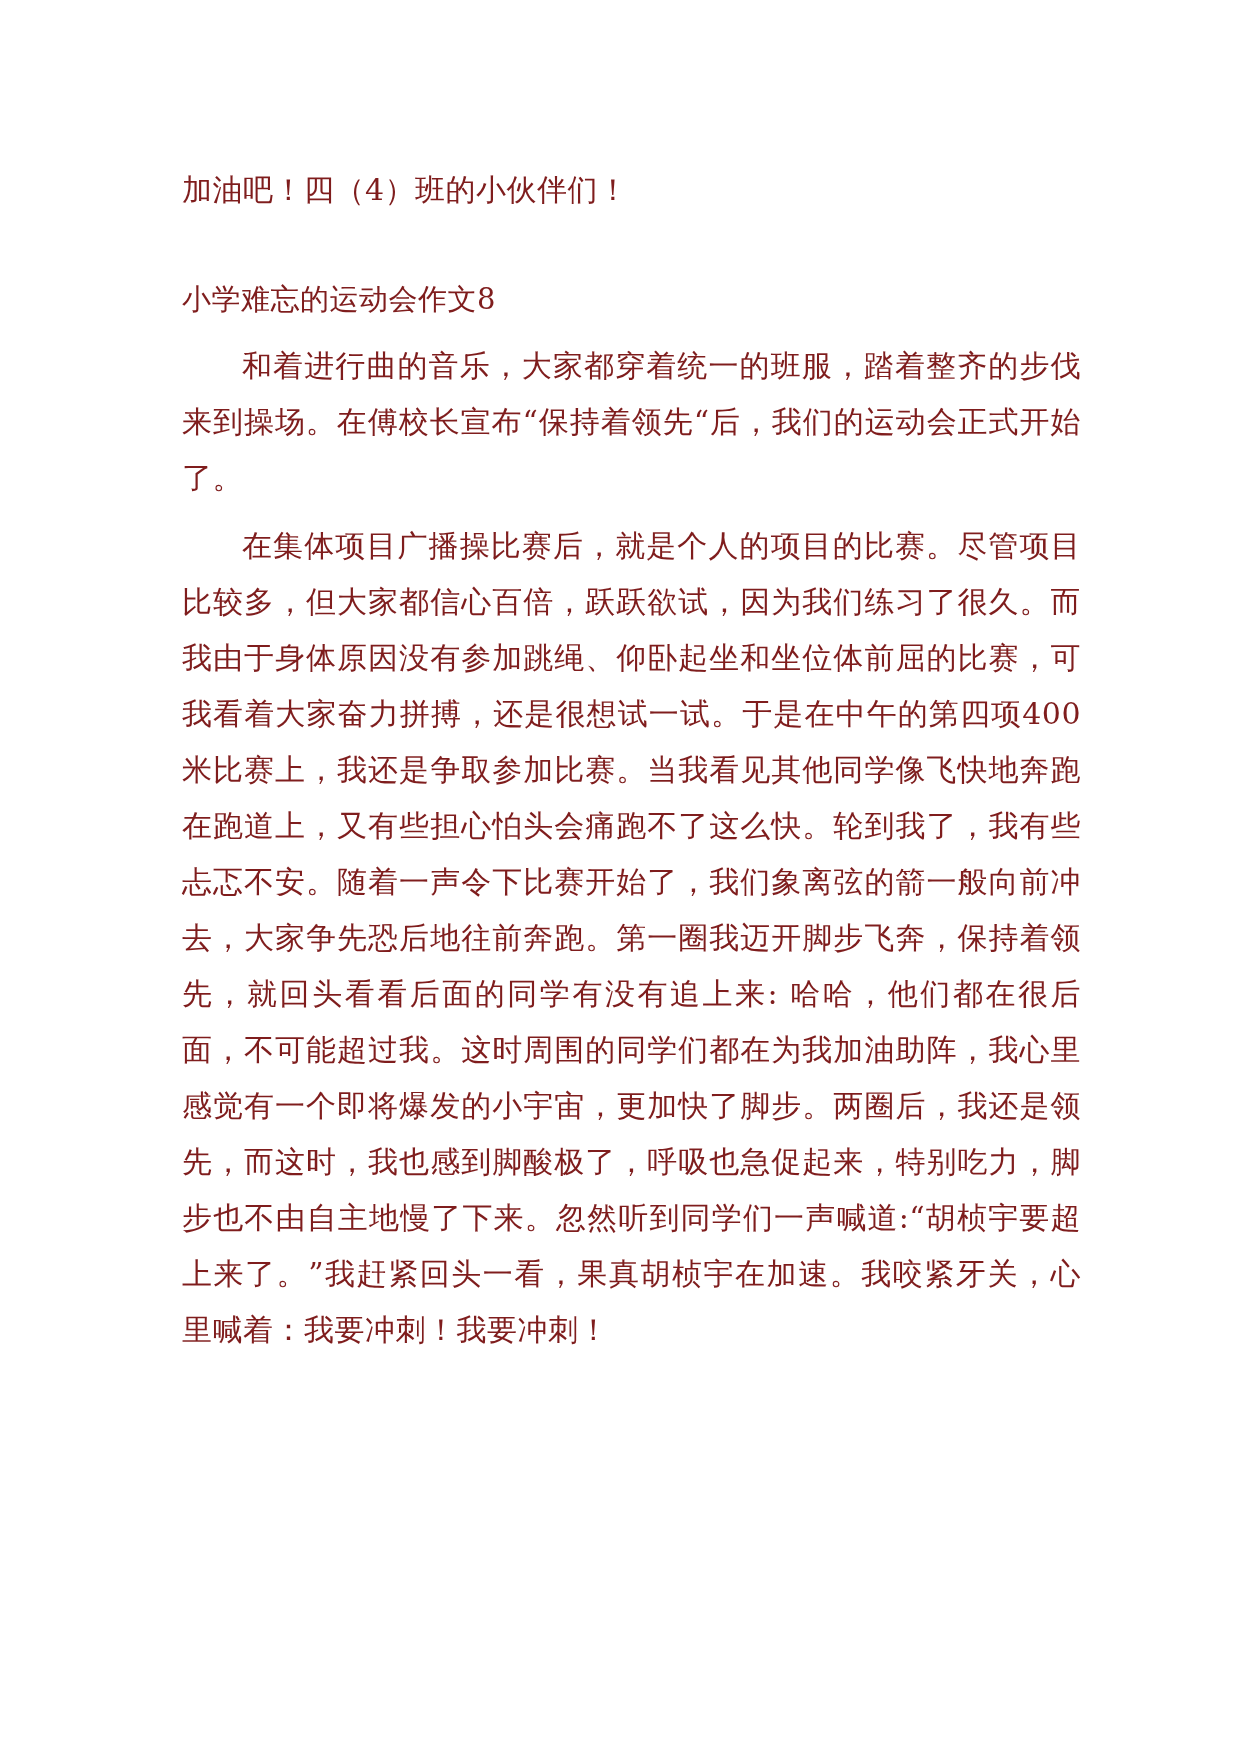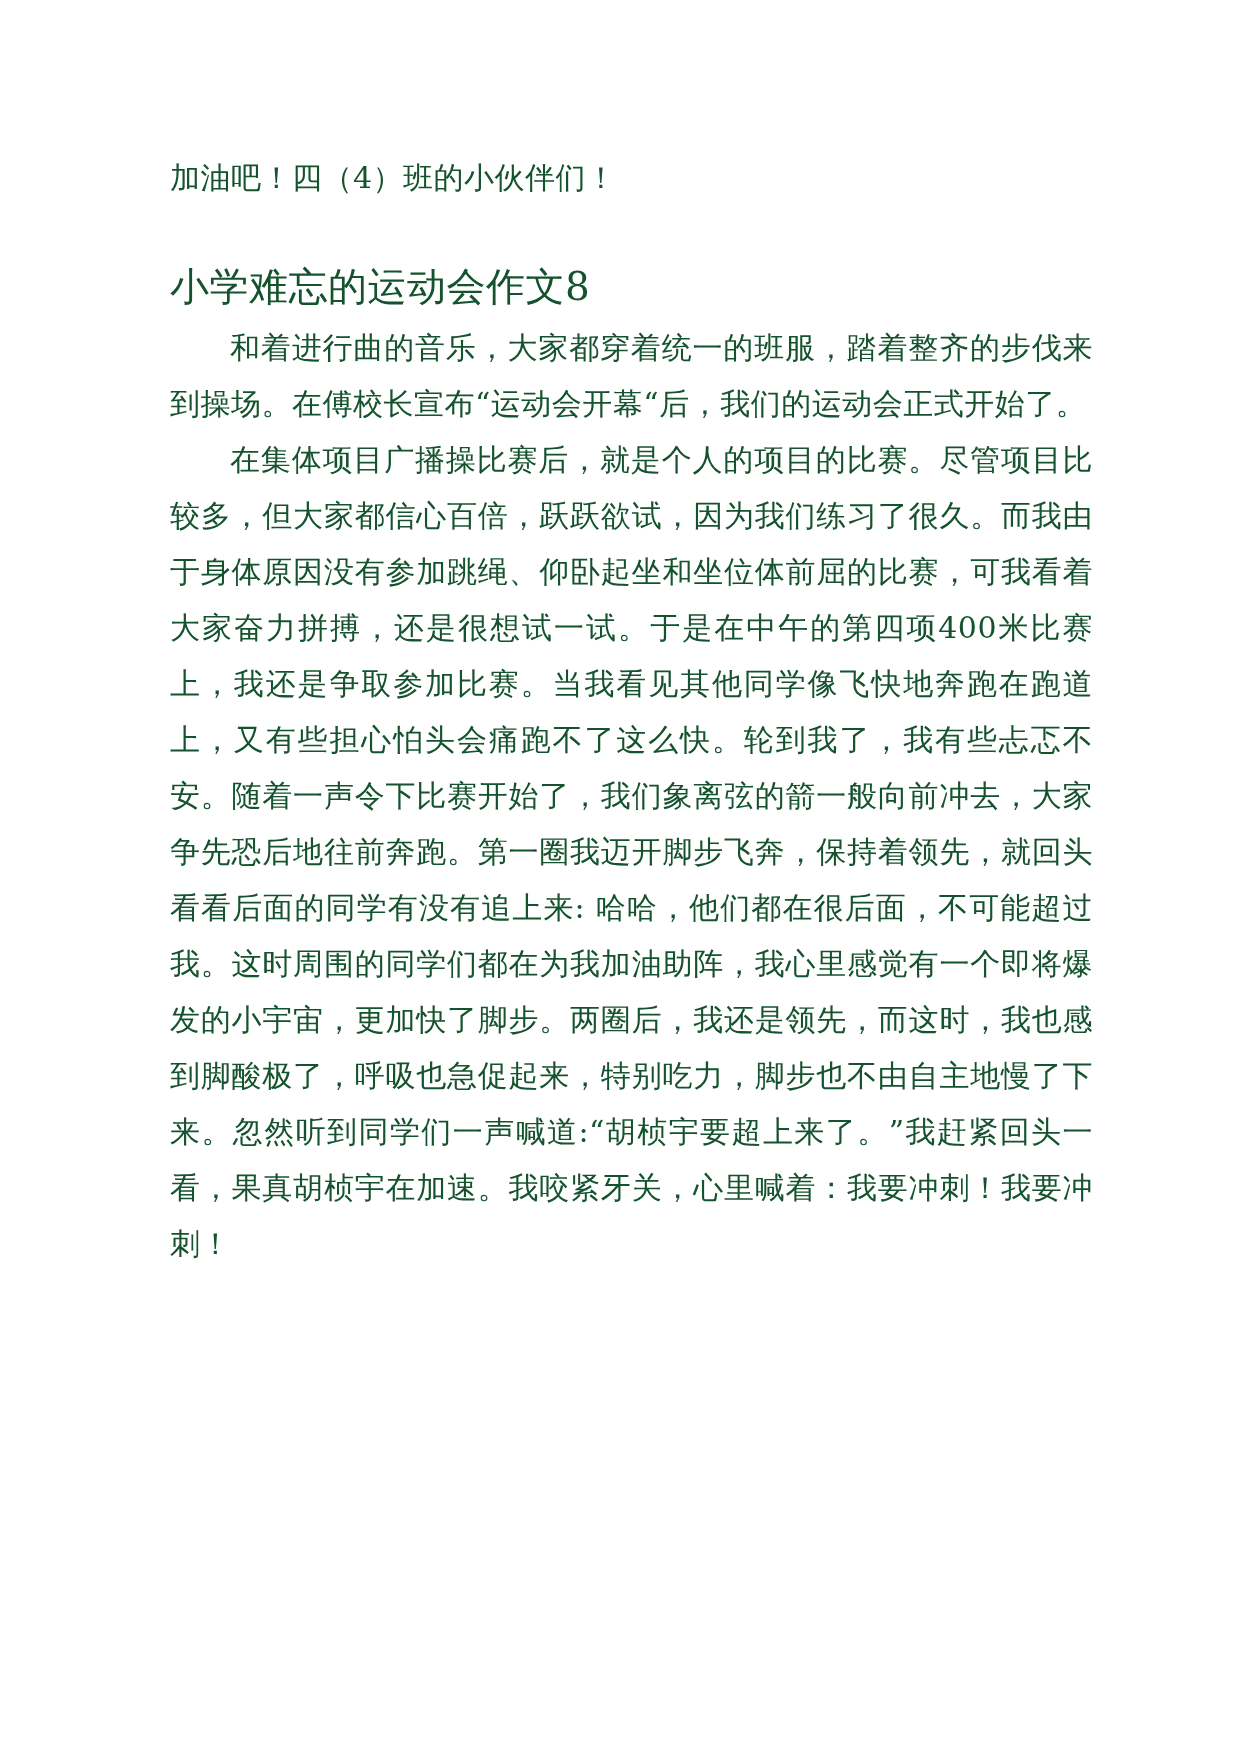--- a/index.html
+++ b/index.html
@@ -17,49 +17,49 @@
     box-sizing: border-box;
     padding: 150px 148px 100px 170px;
     font-family: "DejaVu Serif", "Liberation Serif", serif;
     color: #000000;
     overflow: hidden;
   }
   .doc-body {
     width: 100%;
   }
   p {
-    margin: 0;
+    margin: 12px;
     font-size: 30px;
     line-height: 56px;
     letter-spacing: 0.5px;
     text-align: justify;
     text-justify: inter-character;
-    color: #14532d;
+    color: #7f1d1d;
   }
   .line-standalone {
     margin-bottom: 54px;
   }
   .heading {
     margin-bottom: 6px;
-    font-size: 39px;
+    font-size: 29px;
     line-height: 54px;
   }
   .indent {
     text-indent: 2em;
   }
 </style>
 </head>
 <body>
 
 <div class="page">
   <div class="doc-body">
 
     <p class="line-standalone">加油吧！四（4）班的小伙伴们！</p>
 
     <p class="heading">小学难忘的运动会作文8</p>
 
 
-    <p class="indent">和着进行曲的音乐，大家都穿着统一的班服，踏着整齐的步伐来到操场。在傅校长宣布“运动会开幕“后，我们的运动会正式开始了。</p>
+    <p class="indent">和着进行曲的音乐，大家都穿着统一的班服，踏着整齐的步伐来到操场。在傅校长宣布“保持着领先“后，我们的运动会正式开始了。</p>
 
     <p class="indent">在集体项目广播操比赛后，就是个人的项目的比赛。尽管项目比较多，但大家都信心百倍，跃跃欲试，因为我们练习了很久。而我由于身体原因没有参加跳绳、仰卧起坐和坐位体前屈的比赛，可我看着大家奋力拼搏，还是很想试一试。于是在中午的第四项400米比赛上，我还是争取参加比赛。当我看见其他同学像飞快地奔跑在跑道上，又有些担心怕头会痛跑不了这么快。轮到我了，我有些忐忑不安。随着一声令下比赛开始了，我们象离弦的箭一般向前冲去，大家争先恐后地往前奔跑。第一圈我迈开脚步飞奔，保持着领先，就回头看看后面的同学有没有追上来: 哈哈，他们都在很后面，不可能超过我。这时周围的同学们都在为我加油助阵，我心里感觉有一个即将爆发的小宇宙，更加快了脚步。两圈后，我还是领先，而这时，我也感到脚酸极了，呼吸也急促起来，特别吃力，脚步也不由自主地慢了下来。忽然听到同学们一声喊道:“胡桢宇要超上来了。”我赶紧回头一看，果真胡桢宇在加速。我咬紧牙关，心里喊着：我要冲刺！我要冲刺！</p>
 
   </div>
 </div>
 
 </body></html>

